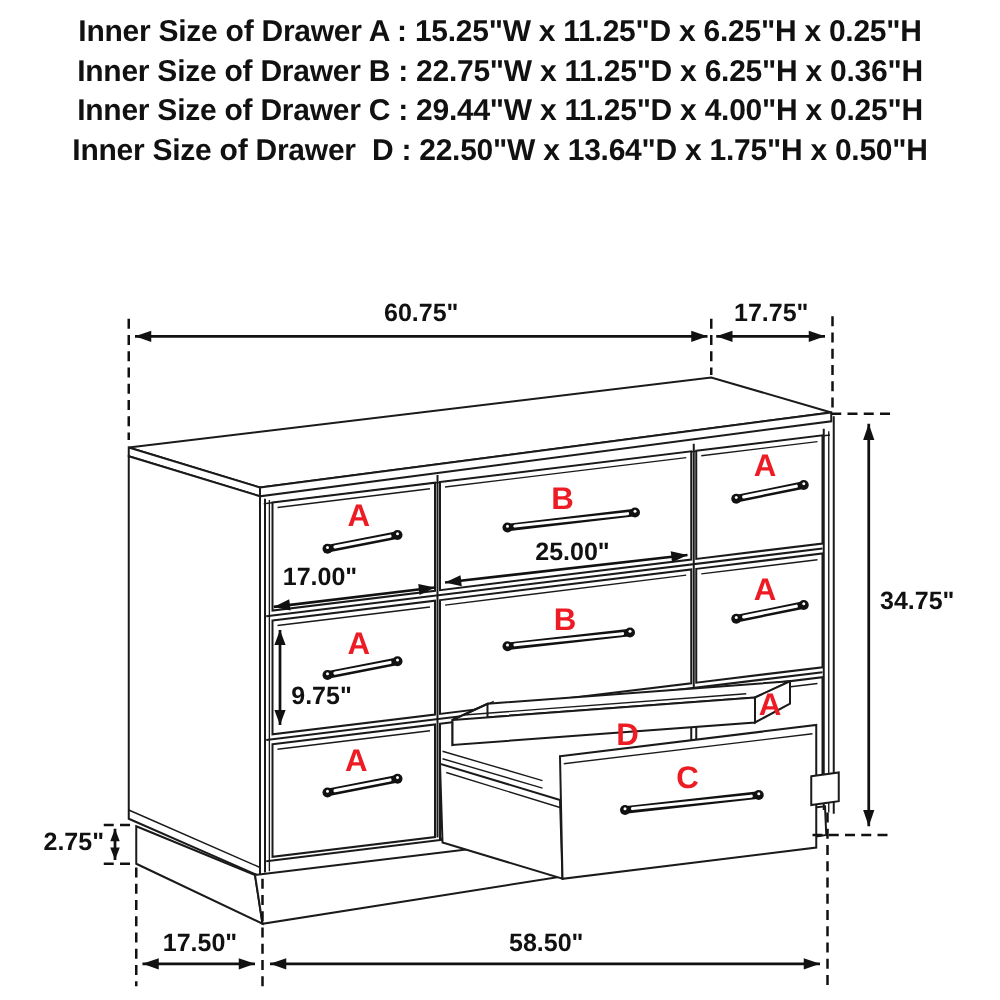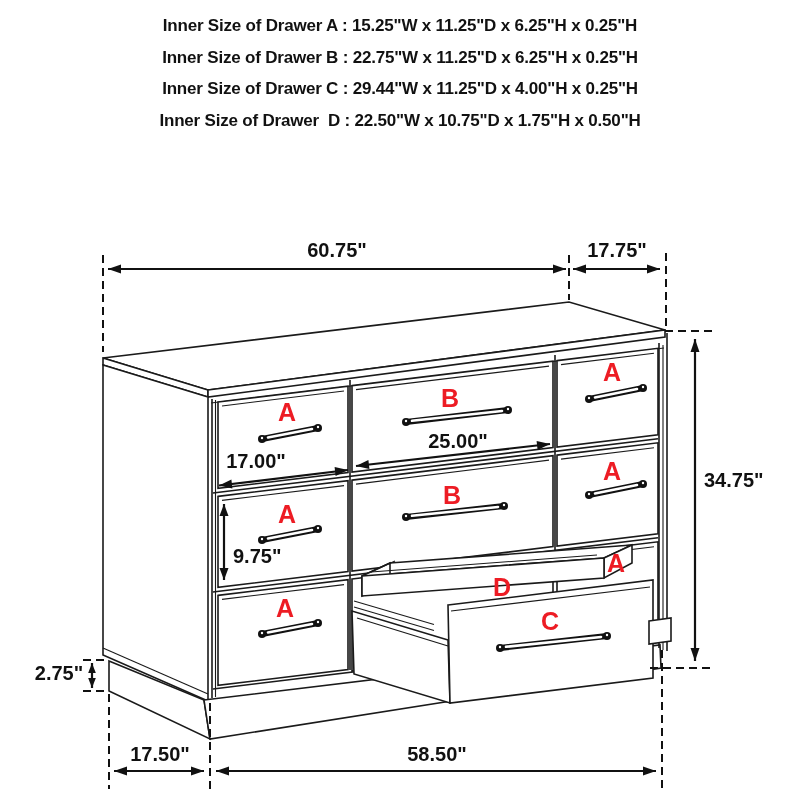--- a/index.html
+++ b/index.html
@@ -1,42 +1,42 @@
 <!DOCTYPE html>
 <html><head>
 <meta charset="utf-8">
 <style>
   html,body{margin:0;padding:0;background:#fff;}
   .stage{position:relative;width:800px;height:800px;background:#fff;overflow:hidden;
          font-family:"Liberation Sans",sans-serif;}
   .spec-block{position:absolute;top:10px;left:0;width:800px;text-align:center;}
-  .spec-line{font-size:17px;font-weight:bold;color:#111;line-height:31.5px;
+  .spec-line{font-size:24px;font-weight:bold;color:#111;line-height:31.5px;
              letter-spacing:-0.2px;white-space:pre;}
   svg{position:absolute;left:0;top:0;}
   .ln{stroke:#1a1a1a;stroke-width:1.6;fill:none;}
   .lnthin{stroke:#1a1a1a;stroke-width:1.1;fill:none;}
   .face{stroke:#1a1a1a;stroke-width:1.6;fill:#ffffff;}
   .dimline{stroke:#111;stroke-width:2.2;fill:none;}
   .dash{stroke:#111;stroke-width:2;fill:none;stroke-dasharray:8 5;}
   .head{fill:#111;stroke:none;}
   .dimlabel{font-family:"Liberation Sans",sans-serif;font-size:20px;font-weight:bold;fill:#111;}
   .drawerletter{font-family:"Liberation Sans",sans-serif;font-size:25px;font-weight:bold;}
   .hbar{stroke:#111;stroke-width:6;stroke-linecap:round;}
   .hbarw{stroke:#fff;stroke-width:2.6;stroke-linecap:round;}
 </style>
 </head>
 <body>
 
 <div class="stage">
 
   <div class="spec-block">
     <div class="spec-line">Inner Size of Drawer A : 15.25"W x 11.25"D x 6.25"H x 0.25"H</div>
-    <div class="spec-line">Inner Size of Drawer B : 22.75"W x 11.25"D x 6.25"H x 0.25"H</div>
+    <div class="spec-line">Inner Size of Drawer B : 22.75"W x 11.25"D x 6.25"H x 0.36"H</div>
     <div class="spec-line">Inner Size of Drawer C : 29.44"W x 11.25"D x 4.00"H x 0.25"H</div>
-    <div class="spec-line">Inner Size of Drawer  D : 22.50"W x 10.75"D x 1.75"H x 0.50"H</div>
+    <div class="spec-line">Inner Size of Drawer  D : 22.50"W x 13.64"D x 1.75"H x 0.50"H</div>
   </div>
 
   <svg width="800" height="800" viewBox="0 0 800 800">
 
     <g>
 
       <polygon class="face" points="103,358 569,302 665,330 208,390"></polygon>
       <polygon class="face" points="103,358 208,390 208,397 103,365"></polygon>
       <polygon class="face" points="208,390 665,330 665,337 208,397"></polygon>
       <line class="lnthin" x1="211" y1="403" x2="664" y2="348"></line>

